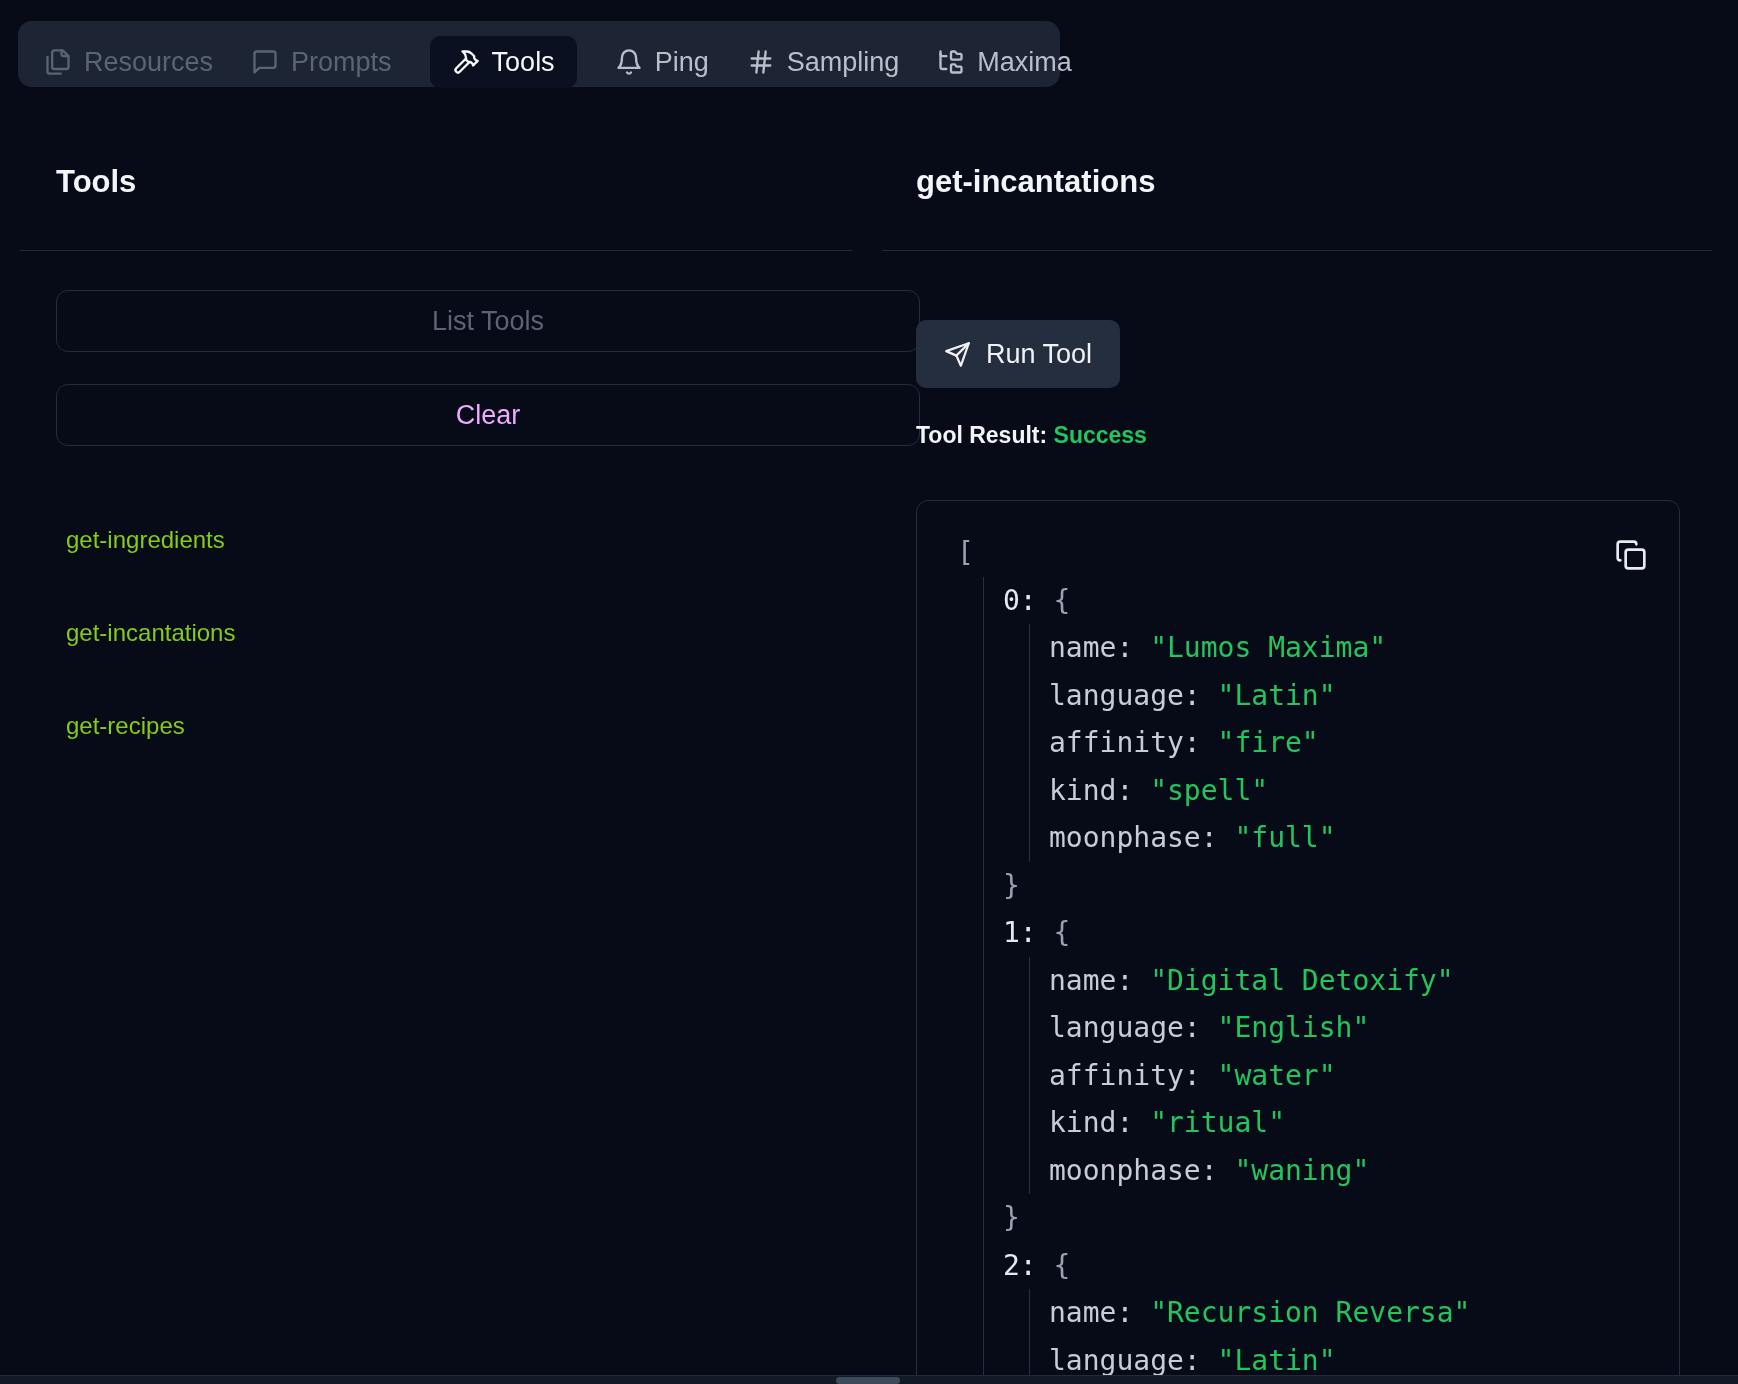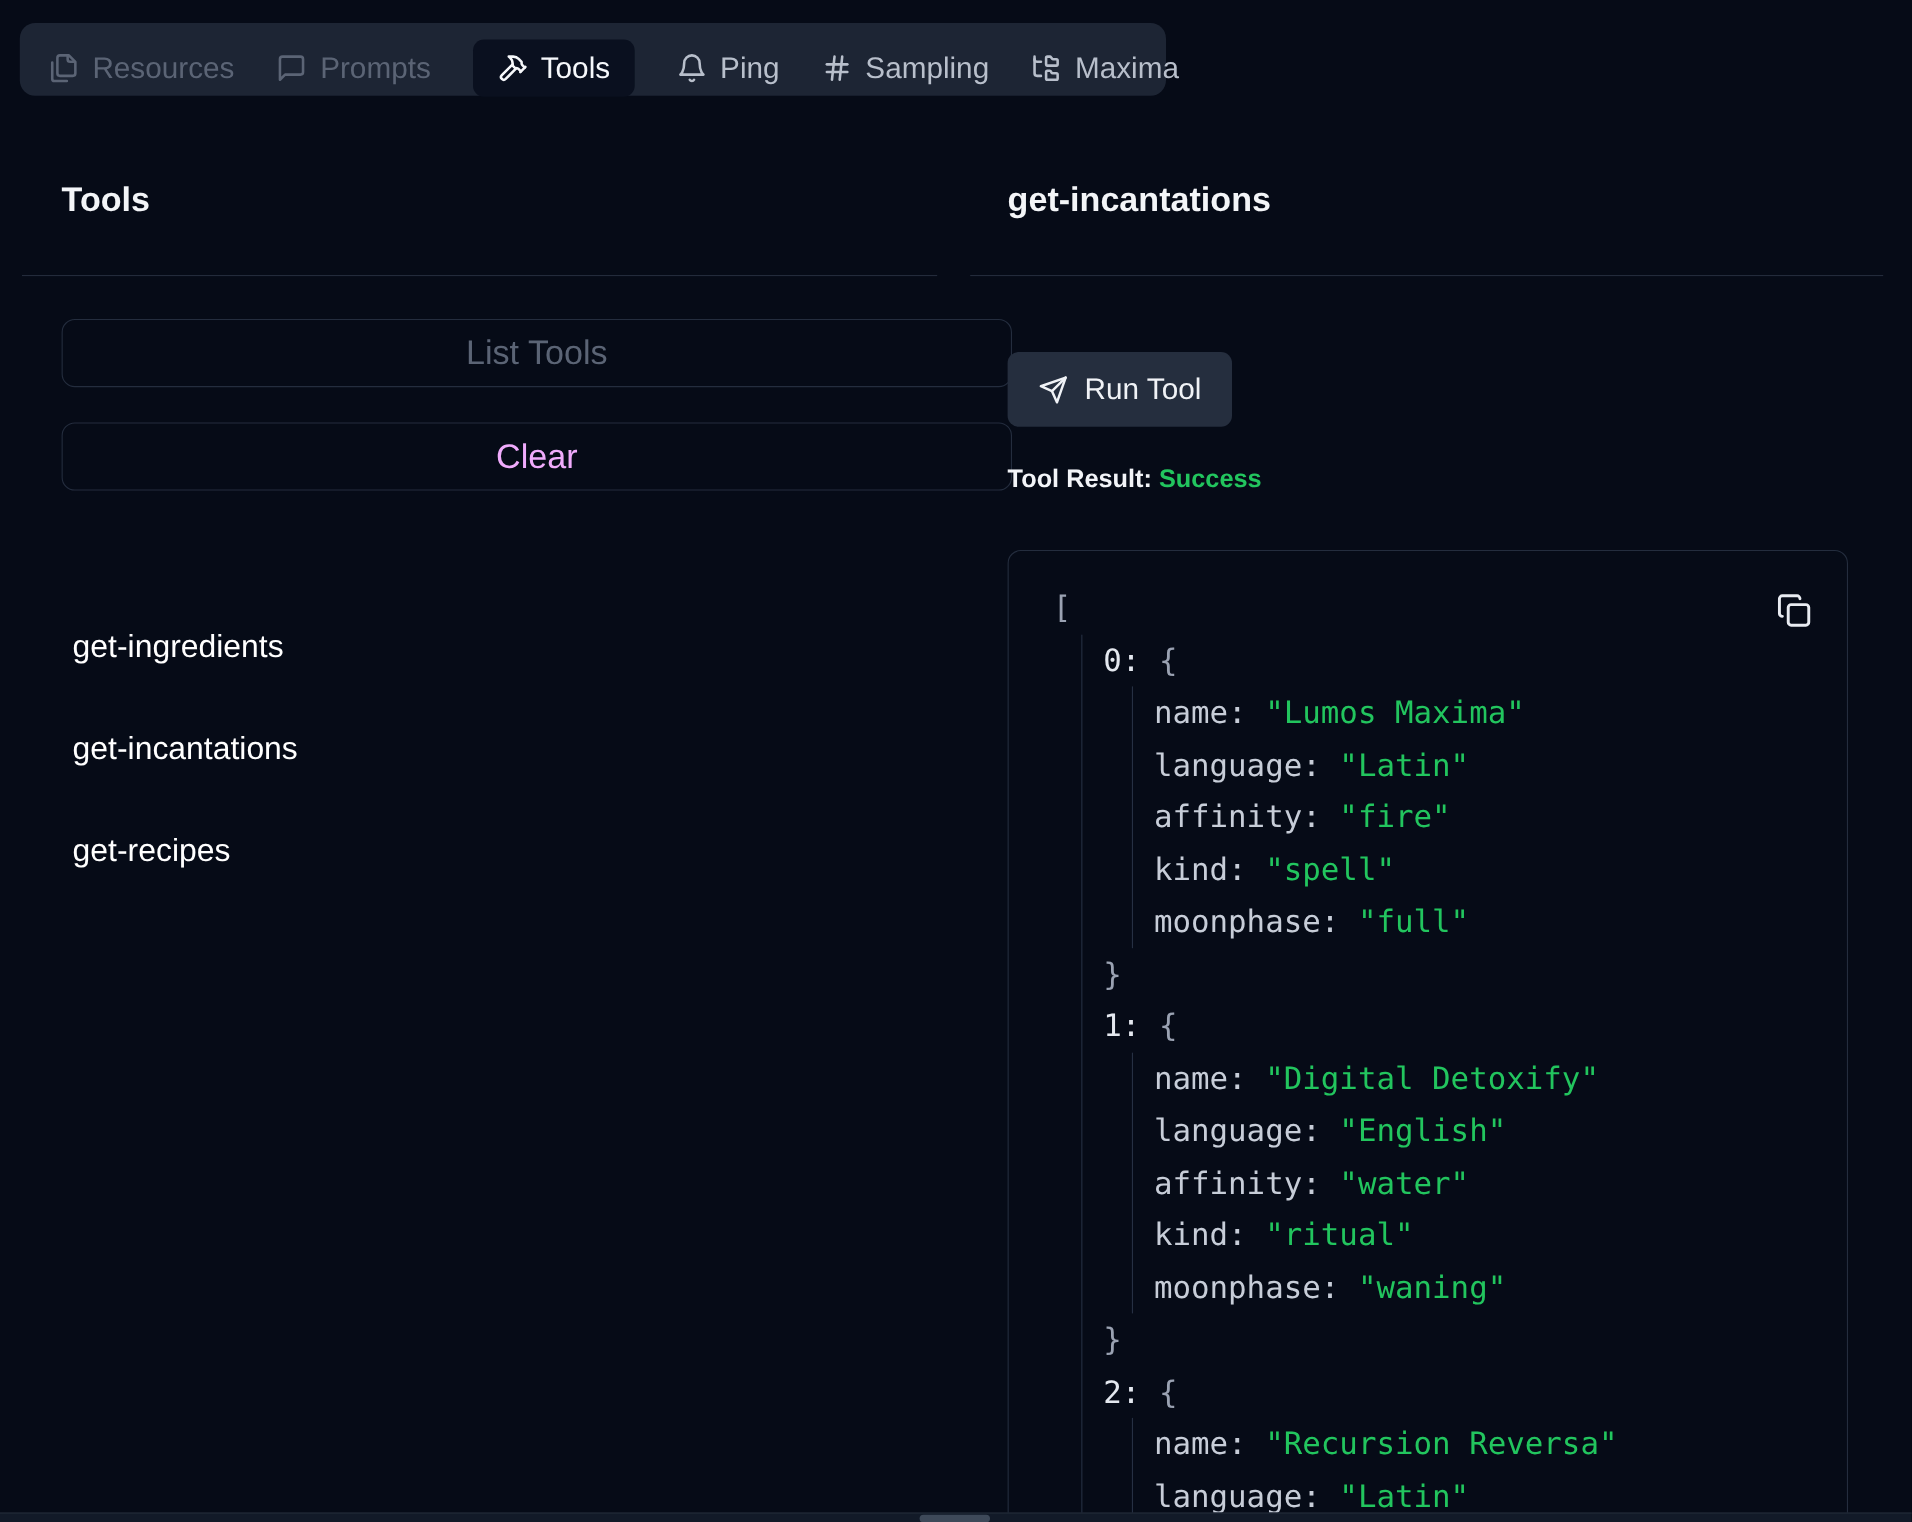--- a/index.html
+++ b/index.html
@@ -50,27 +50,27 @@
   #result-title{left:916px;}
   .divider{position:absolute;top:250px;height:1px;background:var(--divider);}
   #divider-left{left:20px;width:832px;}
   #divider-right{left:882px;width:830px;}
 
   
   .btn-outline{
     position:absolute;left:56px;width:864px;height:62px;
     border:1px solid var(--border);border-radius:12px;background:transparent;
     display:flex;align-items:center;justify-content:center;
-    font-family:"Liberation Sans", sans-serif;font-size:31px;cursor:pointer;
+    font-family:"Liberation Sans", sans-serif;font-size:27px;cursor:pointer;
   }
   #list-tools-btn{top:290px;color:var(--muted);}
   #clear-btn{top:384px;color:#f0abfc;}
   .tool-item{
     position:absolute;left:66px;height:36px;line-height:36px;
-    font-size:29px;color:#ffffff;cursor:pointer;margin-top:48px;
+    font-size:24px;color:#84cc16;cursor:pointer;
   }
   #tool-item-0{top:522px;}
   #tool-item-1{top:615px;}
   #tool-item-2{top:708px;}
 
   
   .run-btn{
     position:absolute;left:916px;top:320px;height:68px;padding:0 28px;
     background:var(--btn-bg);border:none;border-radius:10px;cursor:pointer;
     display:inline-flex;align-items:center;gap:15px;

